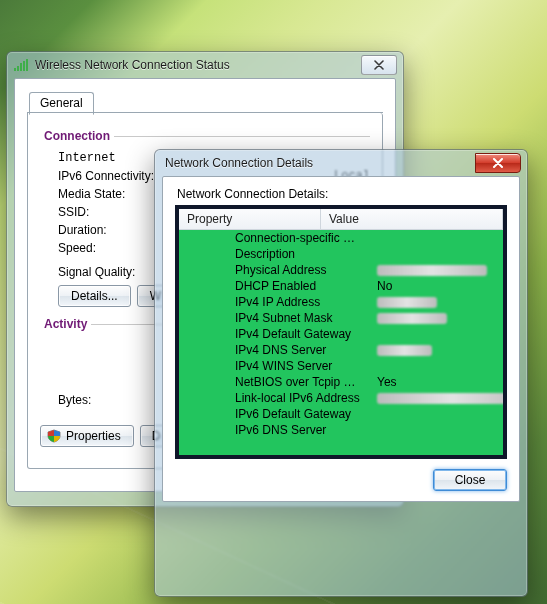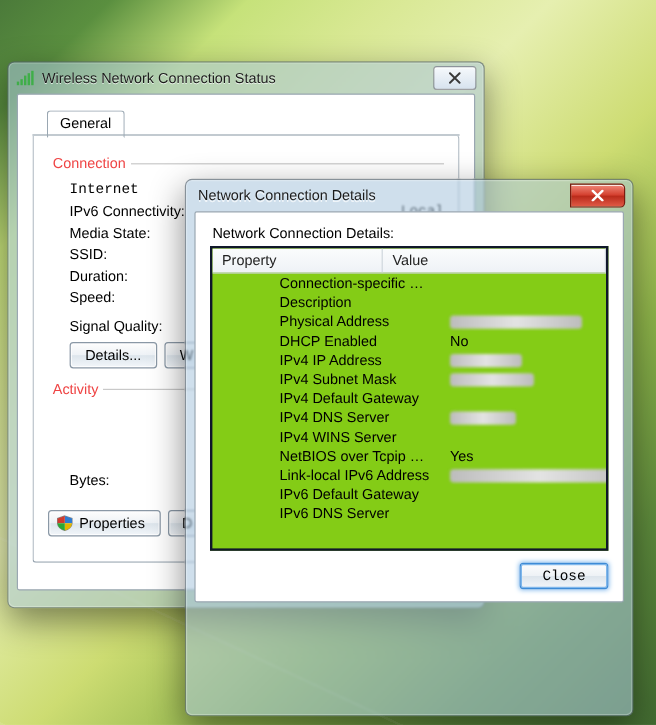--- a/index.html
+++ b/index.html
@@ -70,37 +70,37 @@
     box-shadow: 0 0 0 1px rgba(255,255,255,0.6) inset;
     overflow: hidden;
   }
 
   
   #win-status { left: 6px; top: 6px; width: 396px; height: 454px; margin-top: 45px; }
   #win-status .client { height: 414px; padding: 10px 12px 12px 12px; box-sizing:border-box; }
 
   .tabstrip { height: 24px; position: relative; }
   .tab {
-    position:absolute; left:12px; top:3px; height:21px; line-height:21px;
+    position:absolute; left:2px; top:3px; height:21px; line-height:21px;
     padding: 0 10px; background:#fff;
     border:1px solid #9aa7b2; border-bottom:1px solid #fff;
     border-radius: 3px 3px 0 0;
   }
   .tabstrip::after{
     content:""; position:absolute; left:0; right:0; bottom:0; height:1px; background:#9aa7b2;
   }
   .tab-body {
     border:1px solid #9aa7b2; border-top:none; padding:10px 12px 12px 12px;
     height: 356px; box-sizing:border-box; border-radius:0 3px 3px 3px;
   }
 
   fieldset.group {
     border:none; border-top:1px solid #c9c9c9; margin:6px 0 10px 0; padding:6px 0 0 0;
   }
-  fieldset.group > legend { padding:0 4px; color:#ef4444; }
+  fieldset.group > legend { padding:0 4px; color:#701a75;font-weight:bold; }
 
   .kv { display:flex; justify-content:space-between; padding:2px 0 2px 18px; }
   .kv .k::after{} 
   .kv .v { text-align:left; white-space:nowrap;font-family:Liberation Mono, monospace; }
 
   .row-btns { display:flex; gap:6px; padding:4px 0 0 18px; }
   .vista-btn {
     height:22px; padding:0 12px;
     border:1px solid #8a98a6; border-radius:3px;
     background: linear-gradient(#fdfdfd,#eef2f6 48%,#dde5ec 52%,#f2f6fa);
@@ -121,21 +121,21 @@
   .monitor-icon { display:flex; justify-content:center; }
 
   .bottom-btns { display:flex; gap:6px; padding:6px 0 0 0; }
 
   
   #win-details { left:154px; top:149px; width:372px; height:446px; }
   #win-details .client { height: 326px; padding: 10px 12px 10px 12px; box-sizing:border-box; display:flex; flex-direction:column; }
 
   .details-label { margin: 0 0 4px 2px; }
   .listview {
-    flex:1; border:2px solid #0f172a; background:#84cc16; font-size:12px; overflow:hidden;
+    flex:1; border:4px solid #0f172a; background:#22c55e; font-size:12px; overflow:hidden;
   }
   .lv-header {
     display:grid; grid-template-columns: 142px 1fr;
     background: linear-gradient(#fbfcfd,#eef2f6);
     border-bottom:1px solid #cfd6dd;
   }
   .lv-header > div {
     padding:3px 8px; border-right:1px solid #cfd6dd; color:#222;
   }
   .lv-body { }
@@ -344,18 +344,18 @@
             <div>IPv6 Default Gateway</div>
             <div></div>
           </div>
           <div class="lv-row">
             <div>IPv6 DNS Server</div>
             <div></div>
           </div>
         </div>
     </div>
     <div class="dlg-buttons">
-      <button class="vista-btn default" style="width:74px;font-family:Liberation Mono, monospace;">
+      <button class="vista-btn default" style="width:74px;">
         <span>Close</span>
       </button>
     </div>
   </div>
 </div>
 
 </body></html>

